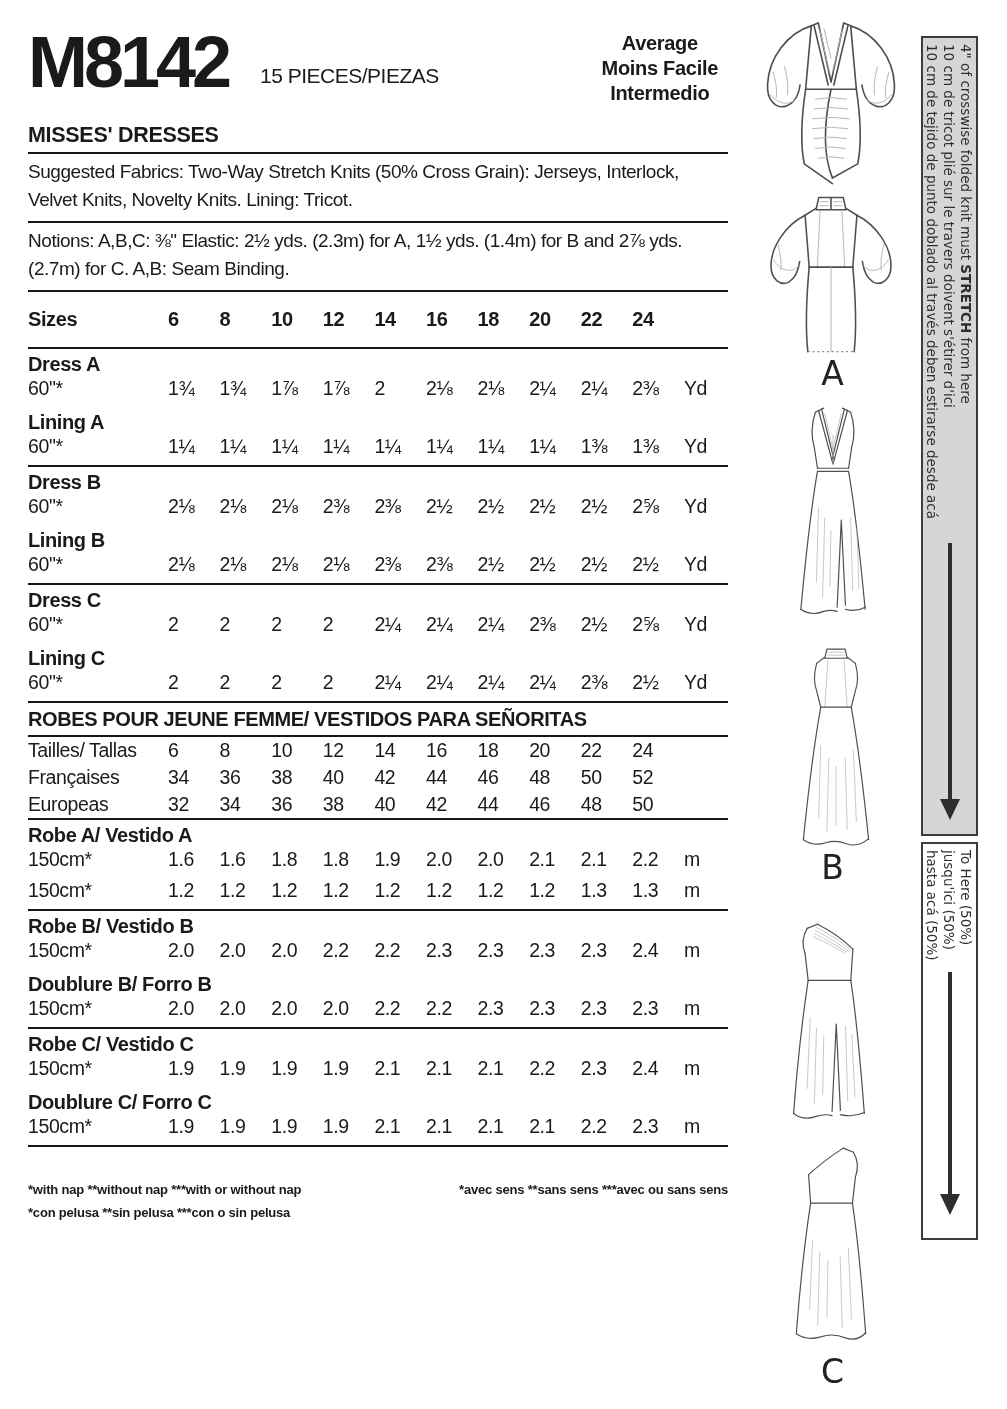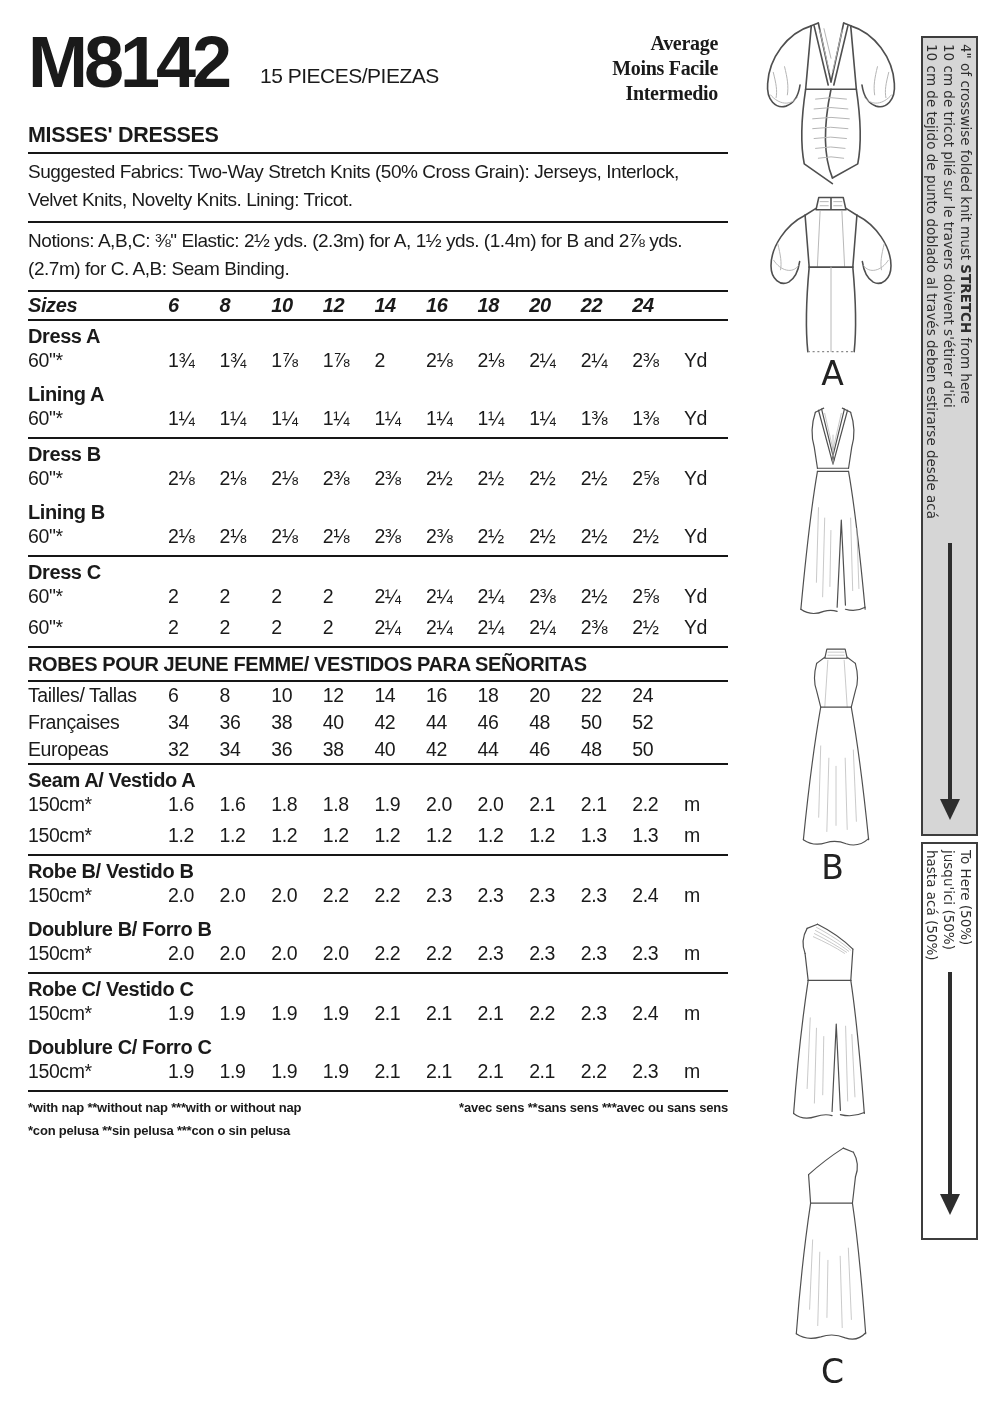--- a/index.html
+++ b/index.html
@@ -8,46 +8,46 @@
     width:1007px; height:1409px; position:relative;
     font-family:"Liberation Sans","DejaVu Sans",sans-serif;
     color:#1a1a1a; overflow:hidden;
   }
   .main { position:absolute; left:28px; top:0; width:700px; padding-top:14px; }
 
   .hdr { position:relative; height:94px;margin-top:13px; }
   .brand { position:absolute; left:0; top:-4px; font-size:72px; line-height:78px;
            font-weight:700; letter-spacing:-4px; }
   .pieces { position:absolute; left:232px; top:37px; font-size:21px; letter-spacing:-0.5px; }
-  .difficulty { position:absolute; right:10px; top:4px; text-align:right;
-                font-size:20px; font-weight:700; line-height:25px; letter-spacing:-0.3px;font-family:Liberation Serif, serif; }
+  .difficulty { position:absolute; right:10px; top:4px; text-align:center;
+                font-size:20px; font-weight:700; line-height:25px; letter-spacing:-0.3px; }
 
   .category { font-size:21.5px; font-weight:700; letter-spacing:-0.3px; padding:2px 0 4px; }
   .rule { border-top:2px solid #161616; }
 
   .para { padding:4px 0 7px; font-size:19px; line-height:28px; letter-spacing:-0.45px; }
   .para .b { font-weight:400; }
 
   
   .trow { display:grid; grid-template-columns:140px repeat(10,51.6px) 1fr;
           align-items:baseline; letter-spacing:-0.4px; }
   .trow .c { font-size:19.5px; }
   .trow .lbl { letter-spacing:-0.4px; }
   .trow.hdr-row { border-top:2px solid #161616; border-bottom:2px solid #161616;
-                  padding:2px 0;font-style:italic; }
+                  padding:16px 0; }
   .trow.hdr-row .c { font-weight:700; font-size:20px; }
   .name-row { font-weight:700; font-size:20px; padding:4px 0 0; letter-spacing:-0.4px; }
   .trow.val { padding:1px 0 7px; }
   .tgroup { border-bottom:2px solid #161616; }
   .metric-title { font-weight:700; font-size:20px; letter-spacing:-0.4px;
                   padding:5px 0 4px; border-bottom:2px solid #161616; }
   .trow.szs { padding:2px 0; }
   .trow.szs .lbl { font-weight:400; }
 
-  .footnotes { margin-top:4px; display:flex; justify-content:space-between;
+  .footnotes { margin-top:31px; display:flex; justify-content:space-between;
                font-size:13px; font-weight:700; line-height:23px; letter-spacing:-0.2px; }
   .footnotes .right { text-align:right; }
 
   
   .gauge-box { position:absolute; left:921px; width:57px; border:2px solid #3d3d3d; }
   #gauge-top { top:36px; height:800px; background:#d6d6d6; }
   #gauge-bottom { top:842px; height:398px; background:#ffffff; }
   .rot { position:absolute; transform:rotate(90deg); transform-origin:0 0;
          font-family:"DejaVu Sans","Liberation Sans",sans-serif;
          font-size:13.5px; line-height:17.2px; color:#2e2e2e; white-space:nowrap; }
@@ -180,20 +180,21 @@
           <div class="c num">2</div>
           <div class="c num">2</div>
           <div class="c num">2¼</div>
           <div class="c num">2¼</div>
           <div class="c num">2¼</div>
           <div class="c num">2⅜</div>
           <div class="c num">2½</div>
           <div class="c num">2⅝</div>
           <div class="c unit">Yd</div>
         </div>
+        <div class="name-row">Lining C</div>
         <div class="trow val">
           <div class="c lbl">60"*</div>
           <div class="c num">2</div>
           <div class="c num">2</div>
           <div class="c num">2</div>
           <div class="c num">2</div>
           <div class="c num">2¼</div>
           <div class="c num">2¼</div>
           <div class="c num">2¼</div>
           <div class="c num">2¼</div>
@@ -246,21 +247,21 @@
           <div class="c num">44</div>
           <div class="c num">46</div>
           <div class="c num">48</div>
           <div class="c num">50</div>
           <div class="c unit"></div>
         </div>
       </div>
     </div>
   <div id="metric-table">
       <div class="tgroup">
-        <div class="name-row">Seam A/ Vestido A</div>
+        <div class="name-row">Robe A/ Vestido A</div>
         <div class="trow val">
           <div class="c lbl">150cm*</div>
           <div class="c num">1.6</div>
           <div class="c num">1.6</div>
           <div class="c num">1.8</div>
           <div class="c num">1.8</div>
           <div class="c num">1.9</div>
           <div class="c num">2.0</div>
           <div class="c num">2.0</div>
           <div class="c num">2.1</div>

